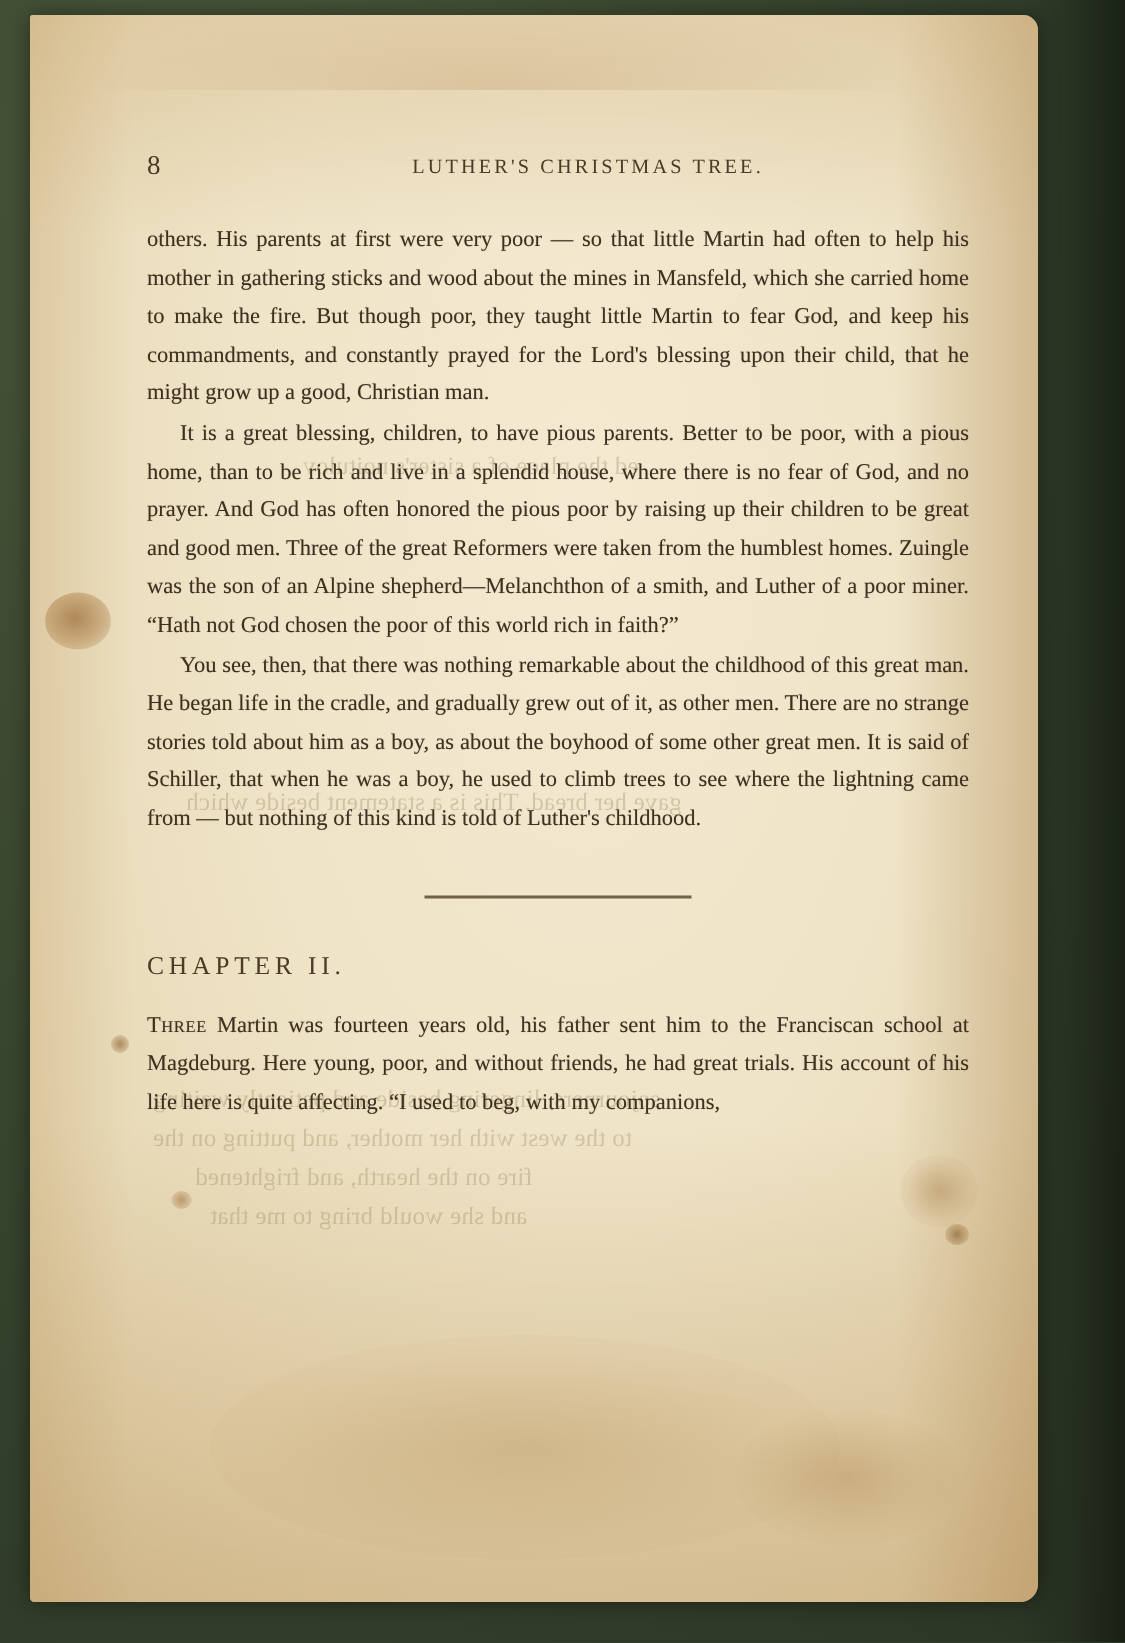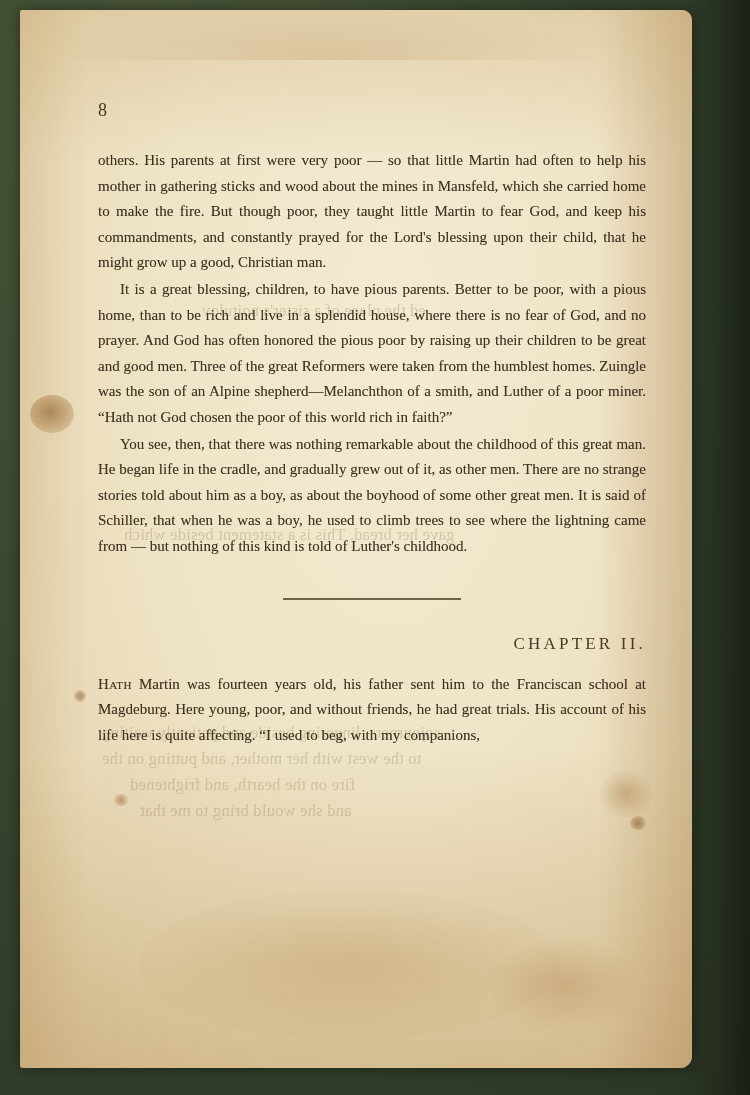--- a/index.html
+++ b/index.html
@@ -110,21 +110,21 @@
   }
   #rule {
     display: inline-block;
     width: 178px;
     height: 0;
     border-top: 2px solid #5b4a33;
     opacity: 0.85;
   }
   #chapter-head {
     margin-top: 30px;
-    text-align: right;
+    text-align: left;
     font-size: 17px;
     letter-spacing: 3.2px;
     color: #4a3a27;
   }
   #p4 { margin-top: 18px; }
   .smallcaps {
     font-variant: small-caps;
     letter-spacing: 0.4px;
   }
   
@@ -174,29 +174,30 @@
     <div class="showthrough" style="left:82px; top:736px;">to the west with her mother, and putting on the</div>
     <div class="showthrough" style="left:110px; top:762px;">fire on the hearth, and frightened</div>
     <div class="showthrough" style="left:120px; top:788px;">and she would bring to me that</div>
 
   </div>
 
   <div id="textblock">
 
     <div id="header-row">
       <div id="folio">8</div>
+      <div id="running-head">LUTHER'S CHRISTMAS TREE.</div>
     </div>
 
     <p class="para first" id="p1">others.  His parents at first were very poor — so that little Martin had often to help his mother in gathering sticks and wood about the mines in Mansfeld, which she carried home to make the fire.  But though poor, they taught little Martin to fear God, and keep his commandments, and constantly prayed for the Lord's blessing upon their child, that he might grow up a good, Christian man.</p>
     <p class="para" id="p2">It is a great blessing, children, to have pious parents.  Better to be poor, with a pious home, than to be rich and live in a splendid house, where there is no fear of God, and no prayer. And God has often honored the pious poor by raising up their children to be great and good men.  Three of the great Reformers were taken from the humblest homes.  Zuingle was the son of an Alpine shepherd—Melanchthon of a smith, and Luther of a poor miner.  “Hath not God chosen the poor of this world rich in faith?”</p>
     <p class="para" id="p3">You see, then, that there was nothing remarkable about the childhood of this great man.  He began life in the cradle, and gradually grew out of it, as other men.  There are no strange stories told about him as a boy, as about the boyhood of some other great men.  It is said of Schiller, that when he was a boy, he used to climb trees to see where the lightning came from — but nothing of this kind is told of Luther's childhood.</p>
 
     <div id="rule-wrap">
       <span id="rule"></span>
     </div>
 
     <div id="chapter-head">CHAPTER II.</div>
 
-    <p class="para first" id="p4"><span class="smallcaps">Hath</span><span> Martin was fourteen years old, his father sent him to the Franciscan school at Magdeburg.  Here young, poor, and without friends, he had great trials.  His account of his life here is quite affecting.  “I used to beg, with my companions,</span></p>
+    <p class="para first" id="p4"><span class="smallcaps">Three</span><span> Martin was fourteen years old, his father sent him to the Franciscan school at Magdeburg.  Here young, poor, and without friends, he had great trials.  His account of his life here is quite affecting.  “I used to beg, with my companions,</span></p>
 
   </div>
 
 </div>
 
 </body></html>

